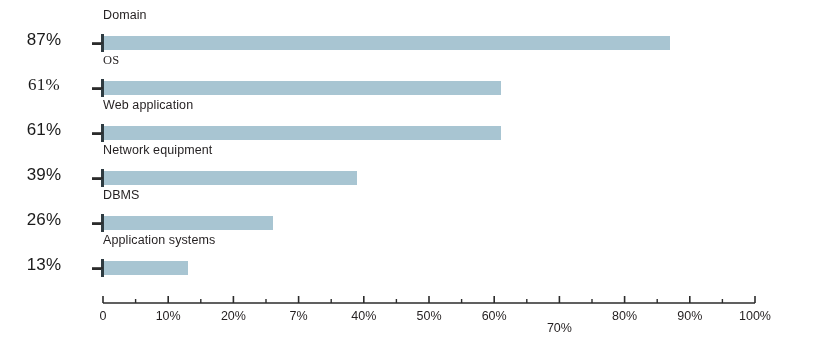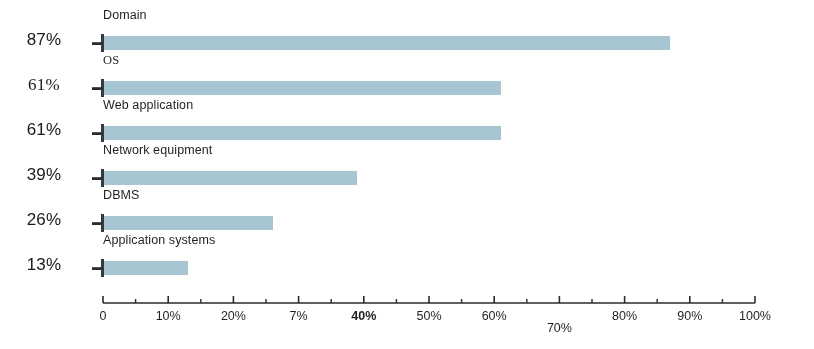--- a/index.html
+++ b/index.html
@@ -156,21 +156,21 @@
       <line x1="92" y1="133" x2="103" y2="133" stroke="#2b2b2b" stroke-width="1.6"></line>
       <line x1="92" y1="178" x2="103" y2="178" stroke="#2b2b2b" stroke-width="1.6"></line>
       <line x1="92" y1="223" x2="103" y2="223" stroke="#2b2b2b" stroke-width="1.6"></line>
       <line x1="92" y1="268" x2="103" y2="268" stroke="#2b2b2b" stroke-width="1.6"></line>
     </svg>
   <div id="axis-labels">
       <div class="axis-tick-label" style="left: 103px; top: 309px; color: rgb(35, 31, 32);">0</div>
       <div class="axis-tick-label" style="left: 168.2px; top: 309px; color: rgb(35, 31, 32);">10%</div>
       <div class="axis-tick-label" style="left: 233.4px; top: 309px; color: rgb(35, 31, 32);">20%</div>
       <div class="axis-tick-label" style="left: 298.6px; top: 309px; color: rgb(35, 31, 32);">7%</div>
-      <div class="axis-tick-label" style="left: 363.8px; top: 309px; color: rgb(35, 31, 32); font-weight: bold;">40%</div>
+      <div class="axis-tick-label" style="left: 363.8px; top: 309px; color: rgb(35, 31, 32);">40%</div>
       <div class="axis-tick-label" style="left: 429px; top: 309px; color: rgb(35, 31, 32); text-align: center;">50%</div>
       <div class="axis-tick-label" style="left: 494.2px; top: 309px; color: rgb(35, 31, 32);">60%</div>
       <div class="axis-tick-label" style="left: 559.4px; top: 309px; color: rgb(35, 31, 32); margin-top: 12px;">70%</div>
       <div class="axis-tick-label" style="left: 624.6px; top: 309px; color: rgb(35, 31, 32);">80%</div>
       <div class="axis-tick-label" style="left: 689.8px; top: 309px; color: rgb(35, 31, 32);">90%</div>
       <div class="axis-tick-label" style="left: 755px; top: 309px; color: rgb(35, 31, 32);">100%</div>
     </div>
 
 </div>
 

